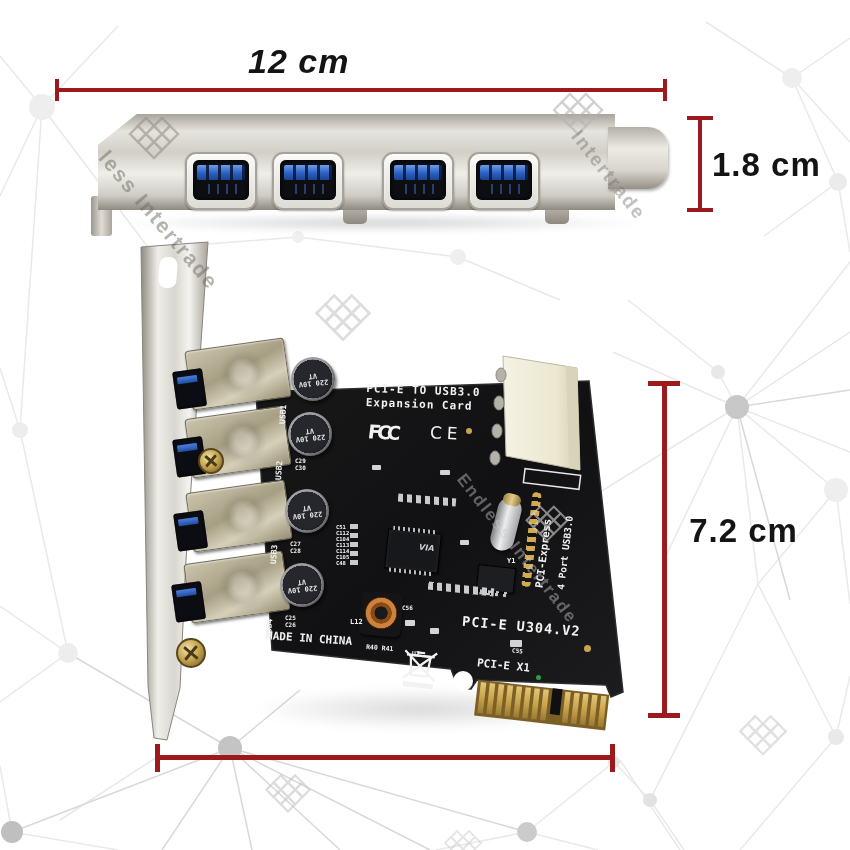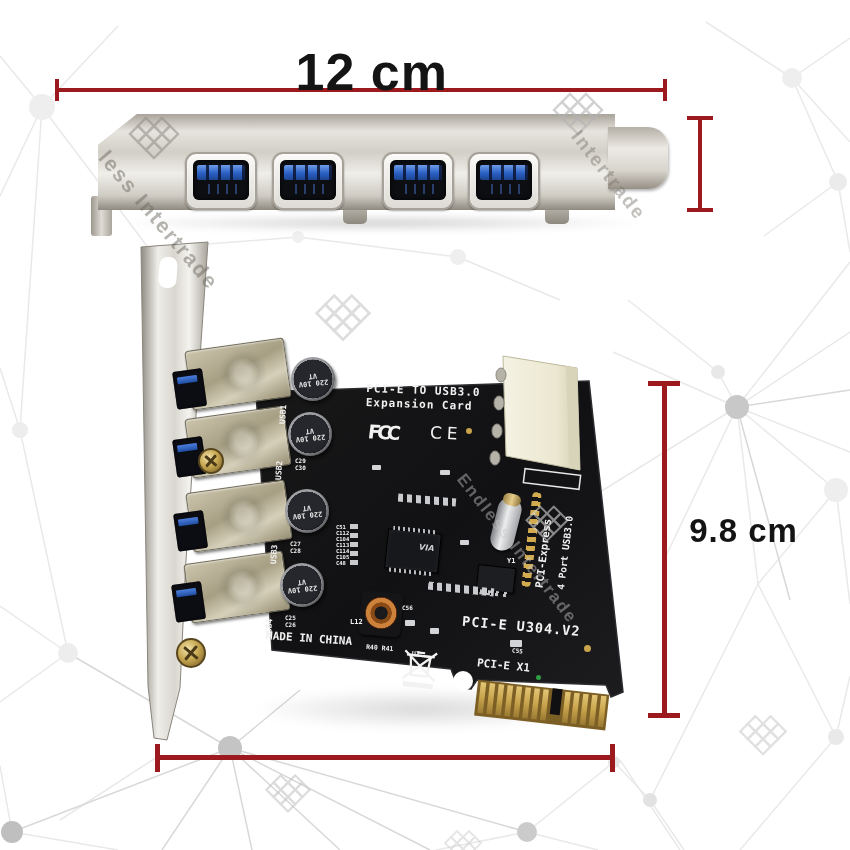--- a/index.html
+++ b/index.html
@@ -336,28 +336,29 @@
     <use href="#knot" x="0" y="0" transform="translate(763,739) scale(0.95)" stroke="#c8c8c8" opacity="0.55"></use>
     <use href="#knot" x="0" y="0" transform="translate(463,849) scale(0.75)" stroke="#cccccc" opacity="0.5"></use>
   </svg>
   <div class="wm-text" style="left:112px;top:146px;font-size:21px;color:rgba(110,106,96,.5);transform:rotate(50deg);transform-origin:left top;">less Intertrade</div>
   <div class="wm-text" style="left:584px;top:126px;font-size:19px;color:rgba(120,116,106,.45);transform:rotate(52deg);transform-origin:left top;">Intertrade</div>
   <div class="wm-text" style="left:468px;top:470px;font-size:17px;color:rgba(200,200,200,.45);transform:rotate(52deg);transform-origin:left top;">Endless Intertrade</div>
 
   <div class="dim h" style="left:57px;top:88px;width:610px;"></div>
   <div class="cap" style="left:55px;top:79px;width:4px;height:22px;"></div>
   <div class="cap" style="left:663px;top:79px;width:4px;height:22px;"></div>
-  <div class="dim-label" style="left:248px;top:42px;width:200px;text-align:right;font-size:52px;">12 cm</div>
+  <div class="dim-label" style="left:248px;top:42px;width:200px;text-align:left;font-size:34px;font-style:italic;">12 cm</div>
 
   <div class="dim v" style="left:698px;top:118px;height:94px;"></div>
   <div class="cap" style="left:687px;top:116px;width:26px;height:4px;"></div>
   <div class="cap" style="left:687px;top:208px;width:26px;height:4px;"></div>
+  <div class="dim-label" style="left:712px;top:146px;font-size:33px;">1.8 cm</div>
 
   <div class="dim v" style="left:662px;top:383px;height:334px;width:4.5px;"></div>
   <div class="cap" style="left:648px;top:381px;width:32px;height:4.5px;"></div>
   <div class="cap" style="left:648px;top:713px;width:32px;height:4.5px;"></div>
-  <div class="dim-label" style="left:666px;top:512px;width:155px;text-align:center;font-size:33px;">9.8 cm</div>
+  <div class="dim-label" style="left:666px;top:512px;width:155px;text-align:center;font-size:33px;">7.2 cm</div>
 
   <div class="dim h" style="left:157px;top:755px;width:456px;height:4.5px;"></div>
   <div class="cap" style="left:155px;top:744px;width:4.5px;height:28px;"></div>
   <div class="cap" style="left:610px;top:744px;width:4.5px;height:28px;"></div>
 
 </div>
 
 </body></html>

